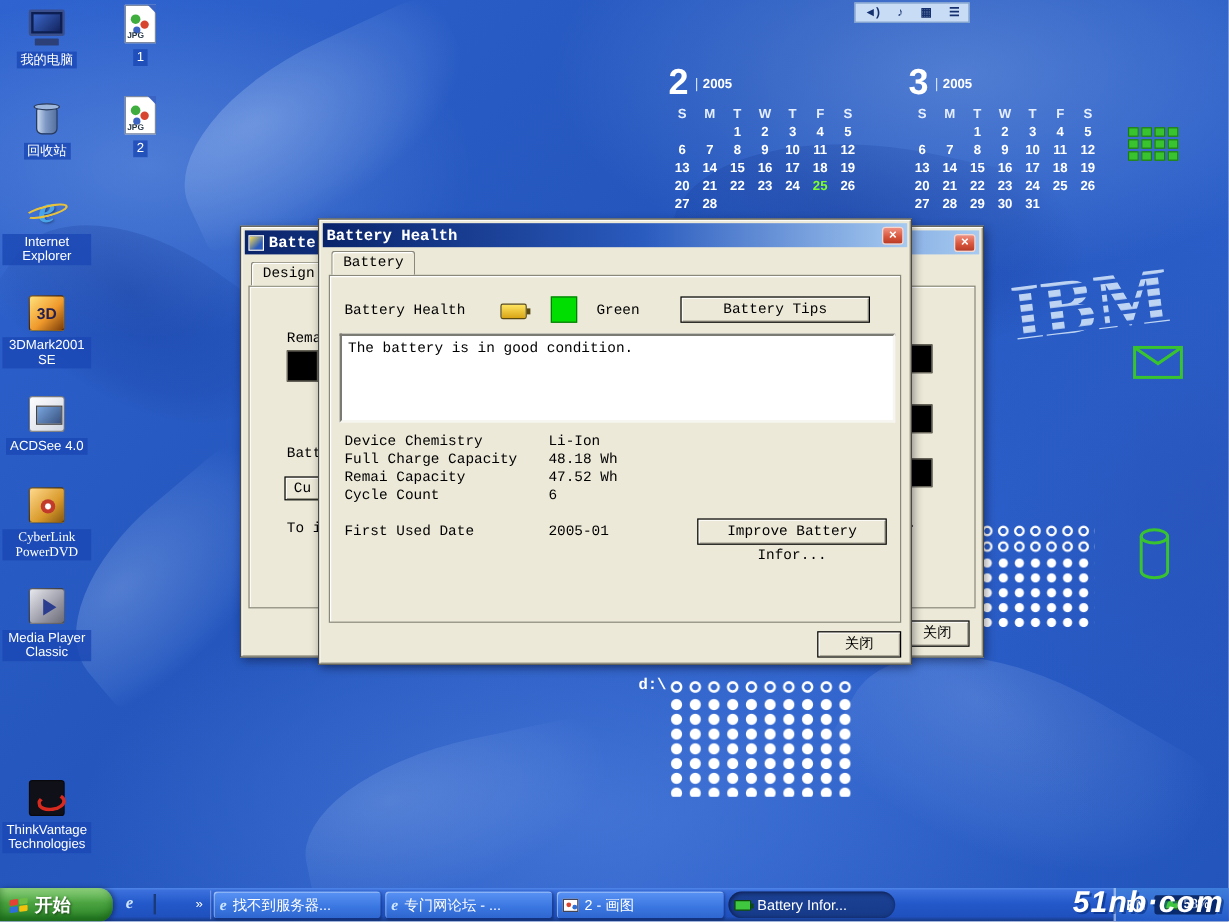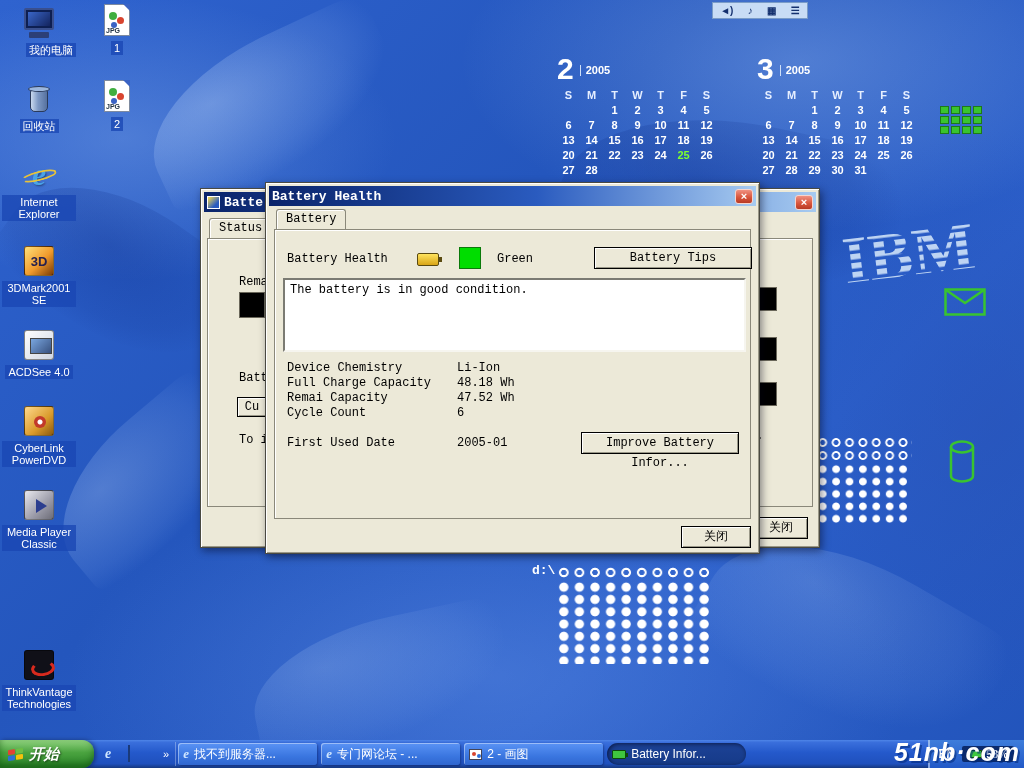--- a/index.html
+++ b/index.html
@@ -142,21 +142,21 @@
   .gauge-frag { position:absolute; width:20px; height:24px; background:#000; border:1px solid #6a675a; }
 
   
   .taskbar { position:absolute; left:0; bottom:0; width:1024px; height:28px; z-index:50;
     background:linear-gradient(180deg,#4f86e8 0%,#3a6fdc 8%,#2459cb 45%,#1f50bd 85%,#16387f 100%);
     display:flex; align-items:center; }
   .start-btn { width:94px; height:28px; border-radius:0 12px 12px 0; cursor:pointer;
     background:linear-gradient(180deg,#8fd27e 0%,#4aa33f 45%,#2f8a2c 90%);
     box-shadow: inset 0 -4px 7px rgba(0,60,0,.45), 2px 0 4px rgba(0,0,0,.35);
     display:flex; align-items:center; gap:6px; padding-left:8px; flex:0 0 auto; }
-  .start-label { color:#fff; font-weight:bold; font-style:italic; font-size:15px; text-shadow:1px 1px 2px rgba(0,0,0,.5); }
+  .start-label { color:#fff; font-weight:bold; font-size:15px; text-shadow:1px 1px 2px rgba(0,0,0,.5); }
   .win-flag { display:grid; grid-template-columns:7px 7px; grid-auto-rows:5px; gap:1px; transform:skewY(-8deg); }
   .win-flag i { display:block; border-radius:1px; }
   .win-flag .f1{background:#e34234;} .win-flag .f2{background:#6cbe45;}
   .win-flag .f3{background:#2e6fd8;} .win-flag .f4{background:#f4c20d;}
   .quick { display:flex; align-items:center; gap:5px; padding:0 6px; border-right:1px solid rgba(255,255,255,.3); height:24px; flex:0 0 auto;}
   .ql-icon { width:16px; height:16px; font-size:13px; line-height:16px; text-align:center; color:#fff; cursor:pointer; }
   .ql-ie { font:italic bold 14px "Liberation Serif",serif; color:#cfe6ff; }
   .ql-sq { background:linear-gradient(135deg,#cfe0f8,#5a82c8); border:1px solid #1a3a7a; width:13px; height:13px; margin-top:1px; }
   .ql-circ { background:radial-gradient(circle,#fff 3px,#2aa3e0 4px 6px,#11689a 7px); border-radius:50%; width:14px; height:14px; margin-top:1px;}
   .chev { color:#fff; font-size:11px; cursor:pointer; }
@@ -339,21 +339,21 @@
     <ellipse cx="14" cy="7" rx="11" ry="5.5" fill="none" stroke="#39c42f" stroke-width="2.5"></ellipse>
     <path d="M3,7 L3,36 A11,5.5 0 0 0 25,36 L25,7" fill="none" stroke="#39c42f" stroke-width="2.5"></path>
   </svg>
 
   <div class="dots-row-outline"></div>
   <div class="dots-block"></div>
   <div class="dots-r-outline"></div>
   <div class="dots-r-fill"></div>
   <div class="drive-label">d:\</div>
 
-  <div class="di" style="left:2px; top:6px;text-align:right;">
+  <div class="di" style="left:2px; top:6px;">
     <div class="art">
         <div class="pc-screen"></div>
         <div class="pc-base"></div>
       </div>
     <span class="di-label">我的电脑</span>
   </div>
   <div class="di" style="left:2px; top:82px;">
     <div class="art">
         <div class="bin-body"></div>
         <div class="bin-lid"></div>
@@ -369,21 +369,21 @@
         <div class="sq-art a-3dmark"></div>
       </div>
     <span class="di-label">3DMark2001 SE</span>
   </div>
   <div class="di" style="left:2px; top:328px;">
     <div class="art">
         <div class="sq-art a-acdsee"></div>
       </div>
     <span class="di-label">ACDSee 4.0</span>
   </div>
-  <div class="di" style="left:2px; top:404px;">
+  <div class="di" style="left:2px; top:404px;font-family:Liberation Serif, serif;">
     <div class="art">
         <div class="sq-art a-dvd"></div>
       </div>
     <span class="di-label">CyberLink PowerDVD</span>
   </div>
   <div class="di" style="left:2px; top:488px;">
     <div class="art">
         <div class="sq-art a-mpc"></div>
       </div>
     <span class="di-label">Media Player Classic</span>
@@ -417,21 +417,21 @@
     </div>
     <span class="di-label">2</span>
   </div>
 
   <div class="win" style="left:200px; top:188px; width:620px; height:360px; z-index:20;">
     <div class="titlebar">
       <span class="title-icon"></span>
       <span class="title-text">Batte</span>
       <span class="close-btn">×</span>
     </div>
-    <div class="tab" style="left:8px; top:29px;">Status</div>
+    <div class="tab" style="left:8px; top:29px;">Design</div>
     <div class="panel" style="left:6px; top:49px; right:6px; bottom:40px;"></div>
 
     <span class="lbl mono" style="left:38px; top:86px;">Remai</span>
     <div class="gauge-frag" style="left:38px; top:103px; width:26px; height:26px;"></div>
     <span class="lbl mono" style="left:38px; top:182px;">Batte</span>
     <div class="btn" style="position:absolute; left:36px; top:208px; width:30px; height:20px; line-height:18px;">Cu</div>
     <span class="lbl mono" style="left:38px; top:244px;">To i</span>
 
     <div class="gauge-frag" style="left:556px; top:98px;"></div>
     <div class="gauge-frag" style="left:556px; top:148px;"></div>
@@ -446,21 +446,21 @@
       <span class="title-text">Battery Health</span>
       <span class="close-btn">×</span>
     </div>
     <div class="tab" style="left:10px; top:26px;">Battery</div>
     <div class="panel" style="left:8px; top:46px; width:477px; height:290px;">
 
       <span class="lbl mono" style="left:12px; top:22px;">Battery Health</span>
       <div class="batt-glyph" style="left:142px; top:23px;"></div>
       <div class="green-box" style="left:184px; top:17px;"></div>
       <span class="lbl mono" style="left:222px; top:22px;">Green</span>
-      <div class="btn" style="position:absolute; left:319px; top:17px; width:158px; height:22px; line-height:20px;">Battery Tips</div>
+      <div class="btn" style="position:absolute; left:292px; top:17px; width:158px; height:22px; line-height:20px;">Battery Tips</div>
 
       <div class="sunken mono" style="position:absolute; left:8px; top:48px; width:463px; height:74px; padding:3px 5px;">The battery is in good condition.</div>
 
       <span class="lbl mono" style="left:12px; top:131px;">Device Chemistry</span>
       <span class="lbl mono" style="left:182px; top:131px;">Li-Ion</span>
       <span class="lbl mono" style="left:12px; top:146px;">Full Charge Capacity</span>
       <span class="lbl mono" style="left:182px; top:146px;">48.18 Wh</span>
       <span class="lbl mono" style="left:12px; top:161px;">Remai Capacity</span>
       <span class="lbl mono" style="left:182px; top:161px;">47.52 Wh</span>
       <span class="lbl mono" style="left:12px; top:176px;">Cycle Count</span>

